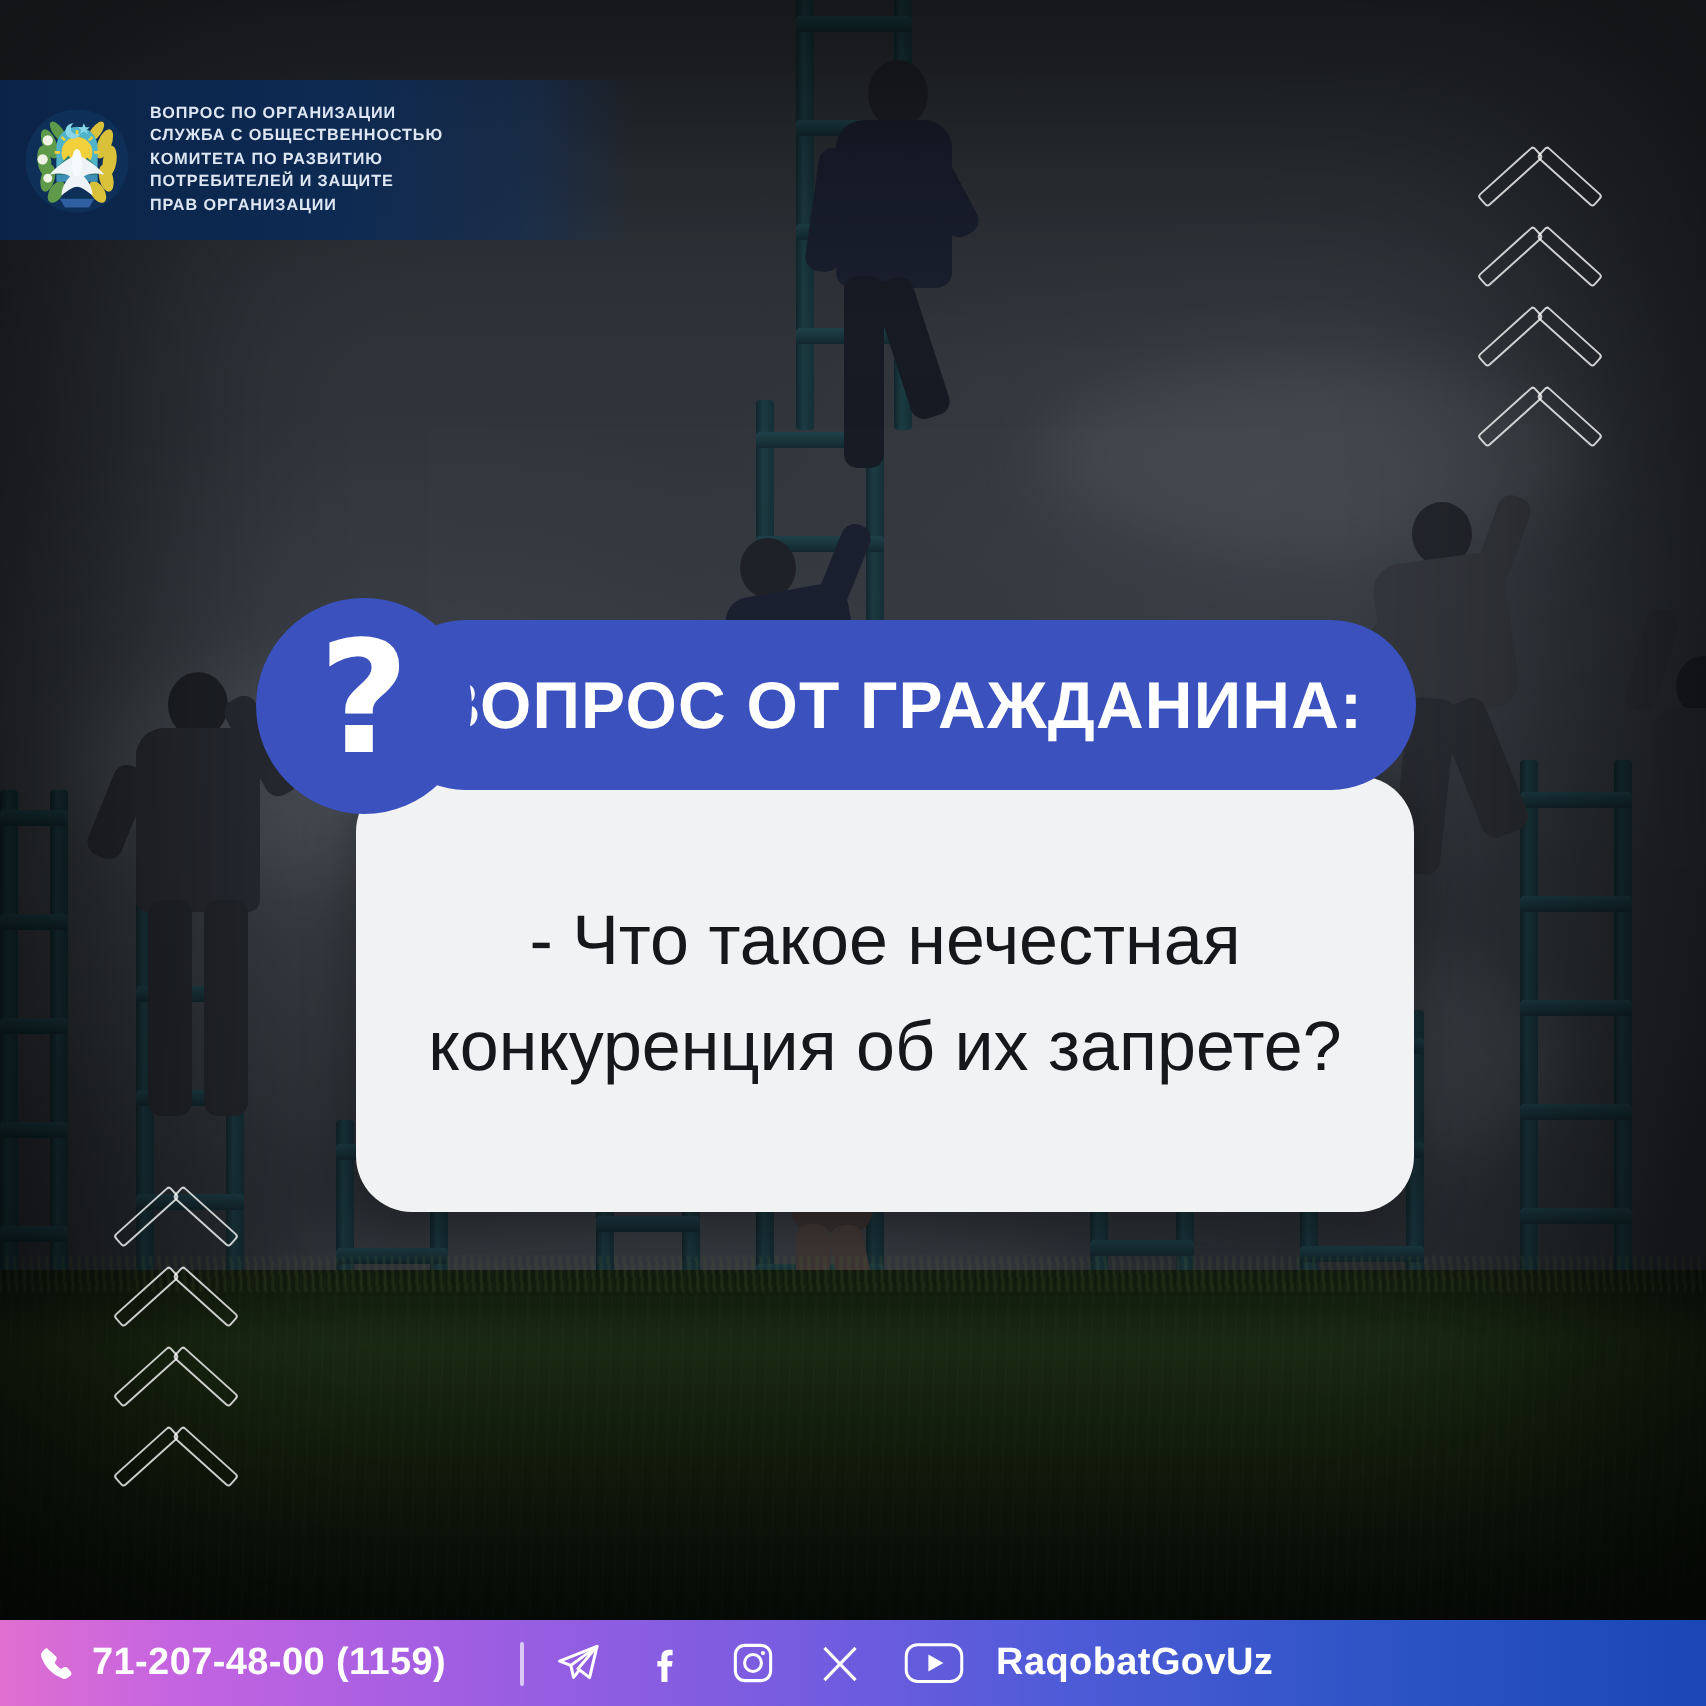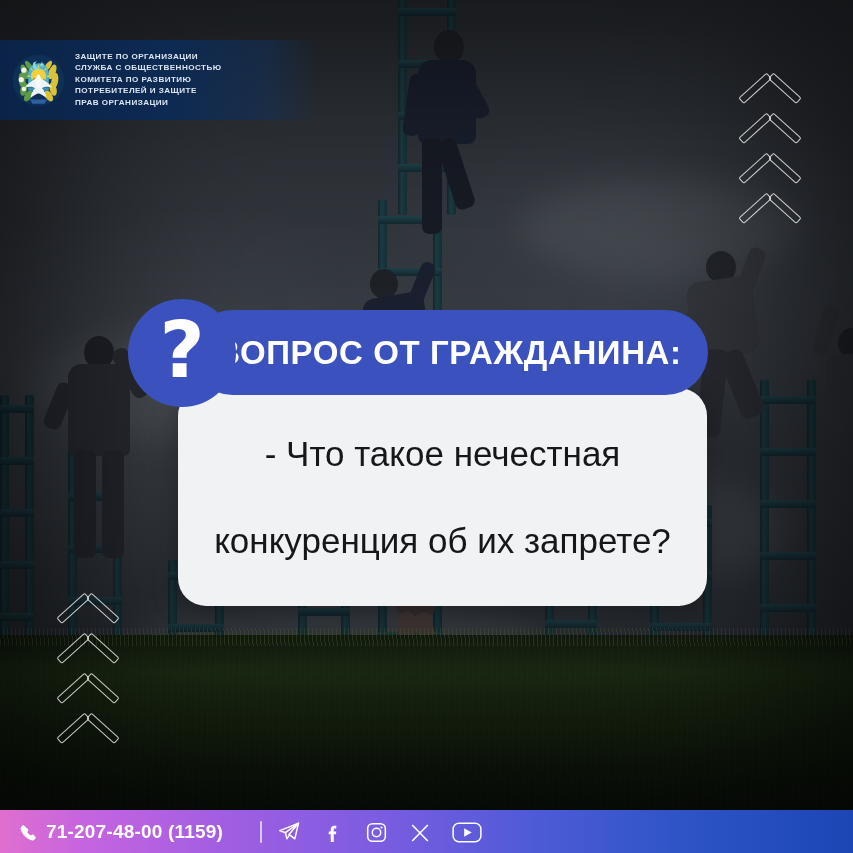--- a/index.html
+++ b/index.html
@@ -87,31 +87,31 @@
   .qpill span{
     color:#fff;font-size:33px;font-weight:bold;letter-spacing:.6px;white-space:nowrap;
   }
   .qcard{
     position:absolute;left:178px;top:388px;width:529px;height:218px;border-radius:28px;
     background:#f1f2f3;z-index:4;
     display:flex;flex-direction:column;align-items:center;justify-content:center;gap:3px;
     box-shadow:0 6px 26px rgba(0,0,0,.35);
   }
   .qcard p{
-    margin:17px;color:#15171a;font-size:35px;line-height:50px;font-weight:400;
+    margin:0;color:#15171a;font-size:35px;line-height:50px;font-weight:400;
     text-align:center;white-space:nowrap;
   }
 
   
   .footer{
     position:absolute;left:0;bottom:0;width:853px;height:43px;
     background:linear-gradient(90deg,#e06fd0 0%,#c564e0 10%,#a25ee2 26%,#7a5ce0 45%,#4f5bd8 62%,#2e54c6 80%,#1b46b4 100%);
     display:flex;align-items:center;gap:0;padding-left:18px;box-sizing:border-box;color:#fff;
   }
-  .fitem{display:flex;align-items:flex-end;gap:8px;}
+  .fitem{display:flex;align-items:center;gap:8px;}
   .ftext{font-size:19px;font-weight:bold;letter-spacing:.2px;color:#fff;white-space:nowrap;}
   .fsep{width:2px;height:22px;background:rgba(255,255,255,.65);margin:0 15px;border-radius:1px;}
   .sicon{display:flex;align-items:center;justify-content:center;}
   .sgap{width:22px;}
 </style>
 </head>
 <body>
 
 <div id="stage">
 
@@ -294,21 +294,21 @@
         <path d="M32 28c-6 3-12 7-16 12 5-1 9-1 12 1-3 3-5 7-5 11 4-3 7-5 9-5 2 0 5 2 9 5 0-4-2-8-5-11 3-2 7-2 12-1-4-5-10-9-16-12z" fill="#eef3f7"></path>
         <ellipse cx="32" cy="33" rx="3" ry="8" fill="#f7fafc"></ellipse>
 
         <path d="M30 10a4.5 4.5 0 1 0 4 6 3.6 3.6 0 1 1-4-6z" fill="#8ad6e8"></path>
         <polygon points="36,10 37,12.4 39.5,12.4 37.5,13.9 38.3,16.3 36,14.8 33.7,16.3 34.5,13.9 32.5,12.4 35,12.4" fill="#8ad6e8"></polygon>
 
         <path d="M22 54h20l-3 5H25z" fill="#2f5fa0"></path>
       </svg>
     </div>
     <div class="hdr-text">
-      <span>ЗАЩИТЕ ПО ОРГАНИЗАЦИИ</span>
+      <span>ВОПРОС ПО ОРГАНИЗАЦИИ</span>
       <span>СЛУЖБА С ОБЩЕСТВЕННОСТЬЮ</span>
       <span>КОМИТЕТА ПО РАЗВИТИЮ</span>
       <span>ПОТРЕБИТЕЛЕЙ И ЗАЩИТЕ</span>
       <span>ПРАВ ОРГАНИЗАЦИИ</span>
     </div>
   </div>
 
   <div class="chevcol" style="left:742px;top:86px;">
     <div class="chev"></div>
     <div class="chev"></div>
@@ -375,15 +375,16 @@
       </span>
       <span class="sicon">
         <svg viewBox="0 0 32 24" width="30" height="23" fill="none" stroke="#fff" stroke-width="1.6">
           <rect x="1.2" y="2.2" width="29.6" height="19.6" rx="6"></rect>
           <polygon points="13,7.5 21,12 13,16.5" fill="#fff" stroke="none"></polygon>
         </svg>
       </span>
     </div>
 
     <div class="sgap" style="width:16px;"></div>
+    <span class="ftext">RaqobatGovUz</span>
   </div>
 
 </div>
 
 </body></html>

